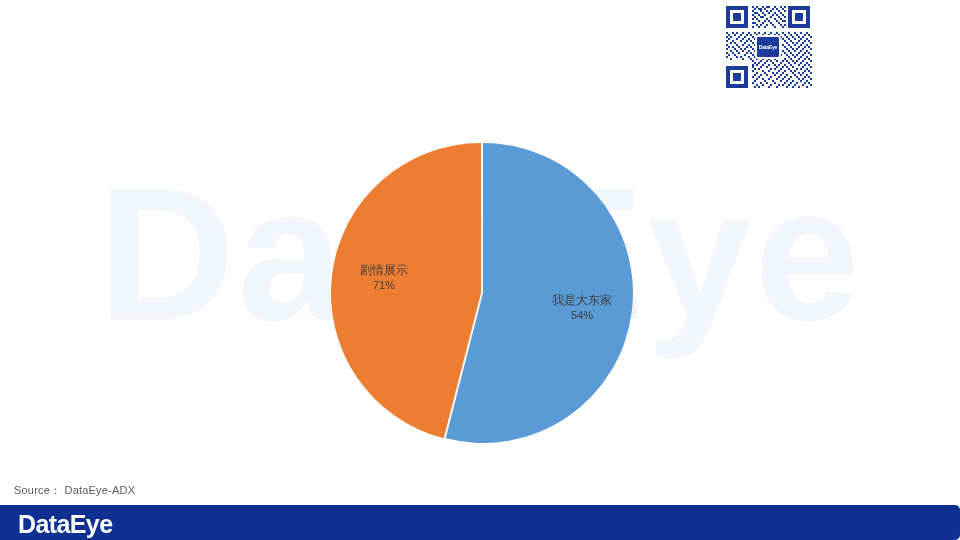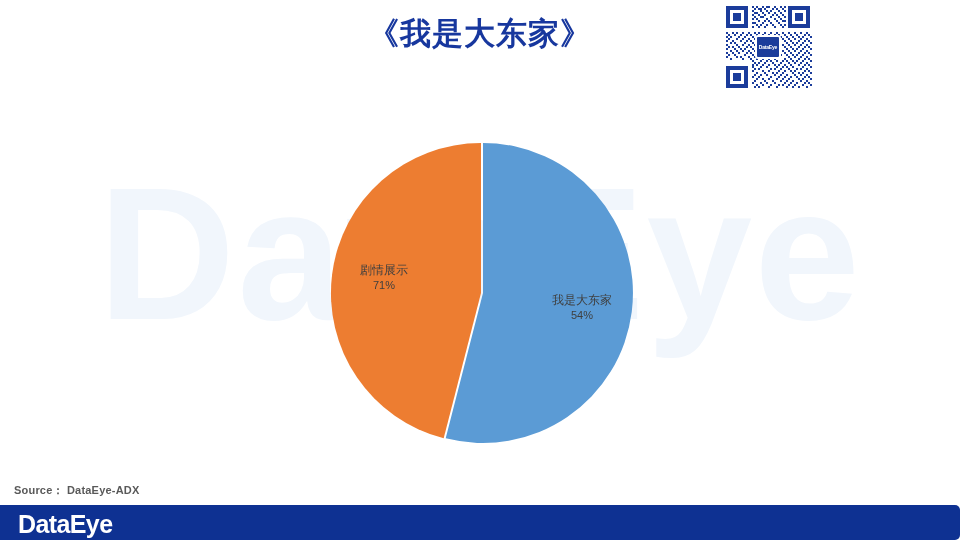--- a/index.html
+++ b/index.html
@@ -115,21 +115,20 @@
 
   
   .source-note {
     position: absolute;
     left: 14px;
     top: 483px;
     font-size: 11px;
     color: #595959;
     letter-spacing: 0.2px;
     z-index: 3;
-    font-weight: bold;
   }
 
   
   .footer-bar {
     position: absolute;
     left: 0;
     top: 505px;
     width: 960px;
     height: 35px;
     background: #0E3192;
@@ -146,21 +145,20 @@
     font-weight: 700;
     letter-spacing: -0.6px;
   }
 </style>
 </head>
 <body>
 
 <div class="watermark">DataEye</div>
 
 <div class="title-block">
-  <div class="title-line1">《我是大东家》</div>
 </div>
 
 <div class="qr-wrap">
   <svg width="92" height="90" viewBox="0 0 46 45">
     <rect x="0" y="0" width="46" height="45" fill="#ffffff"></rect>
     <g fill="#1B3C9B">
 
       <path d="M2 2 h11 v11 h-11 z M4 4 v7 h7 v-7 z" fill-rule="evenodd"></path>
       <rect x="5.5" y="5.5" width="4" height="4"></rect>
 

